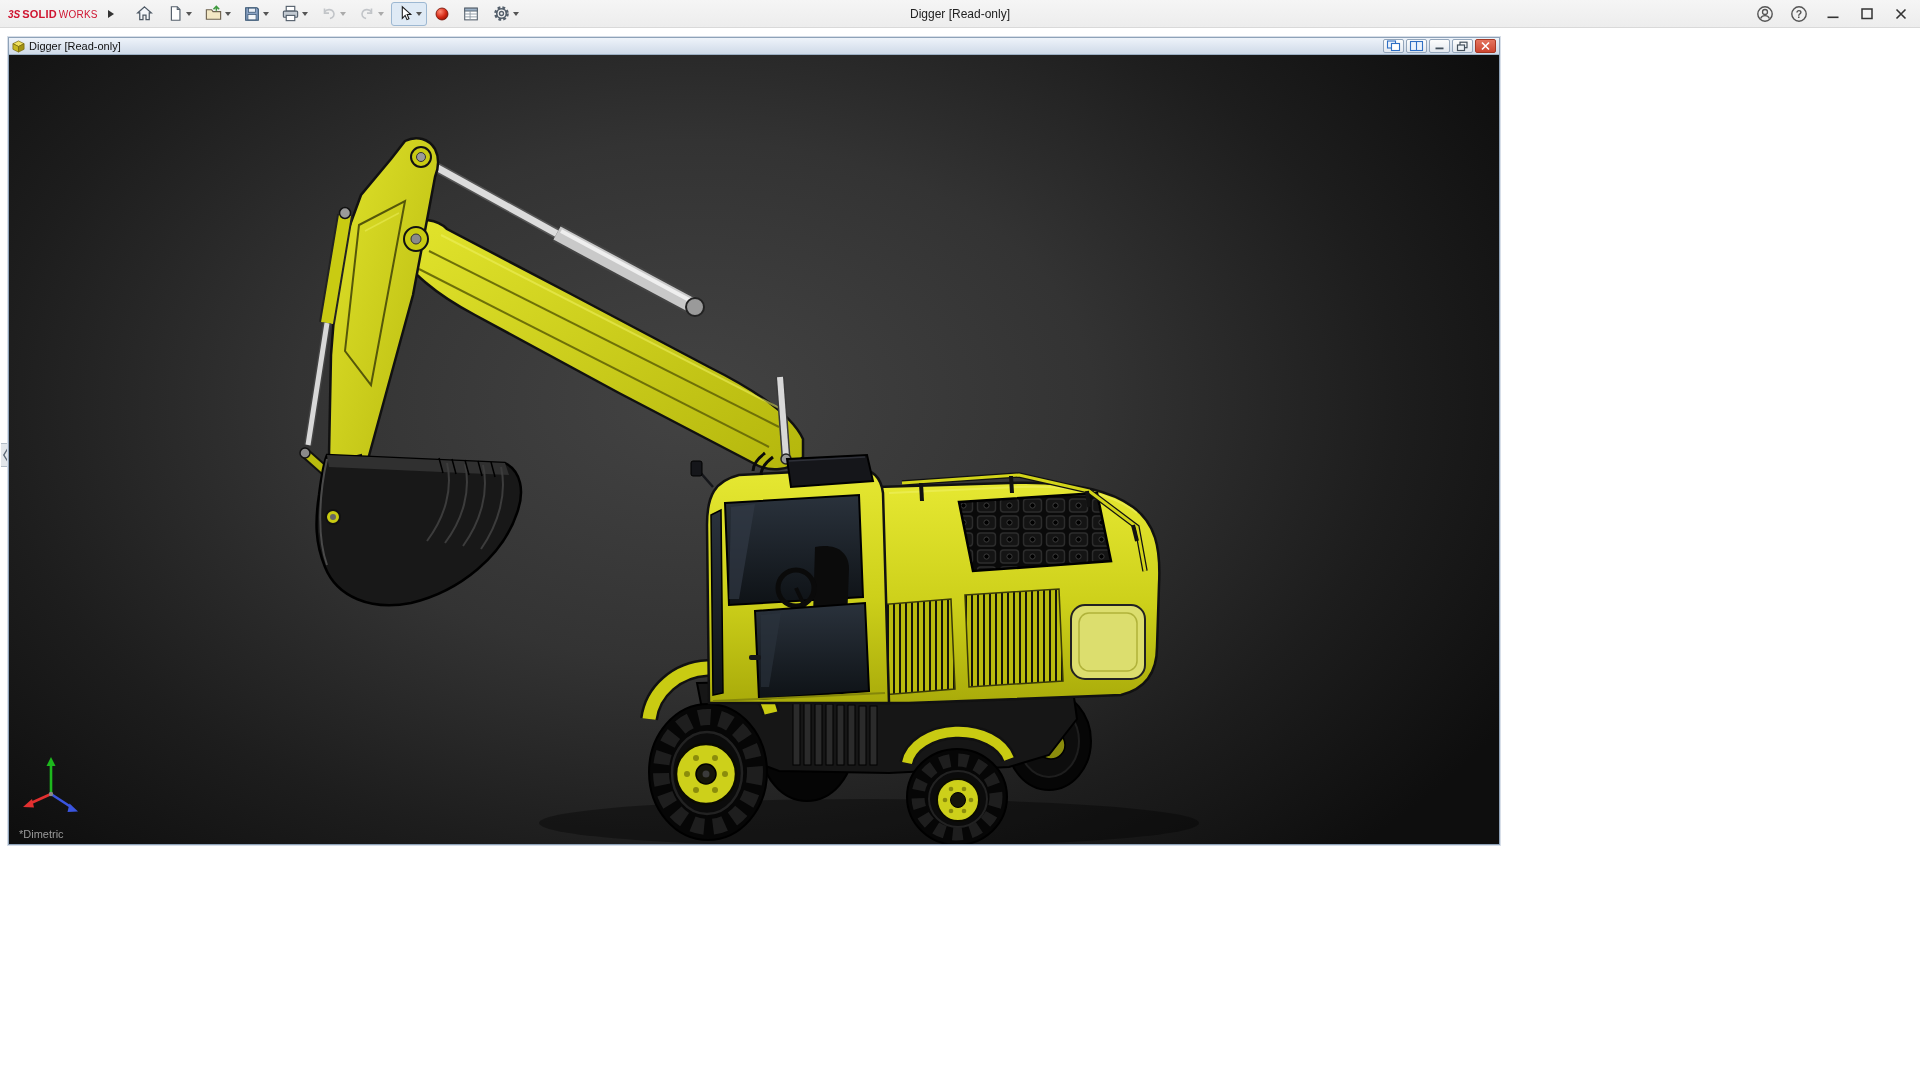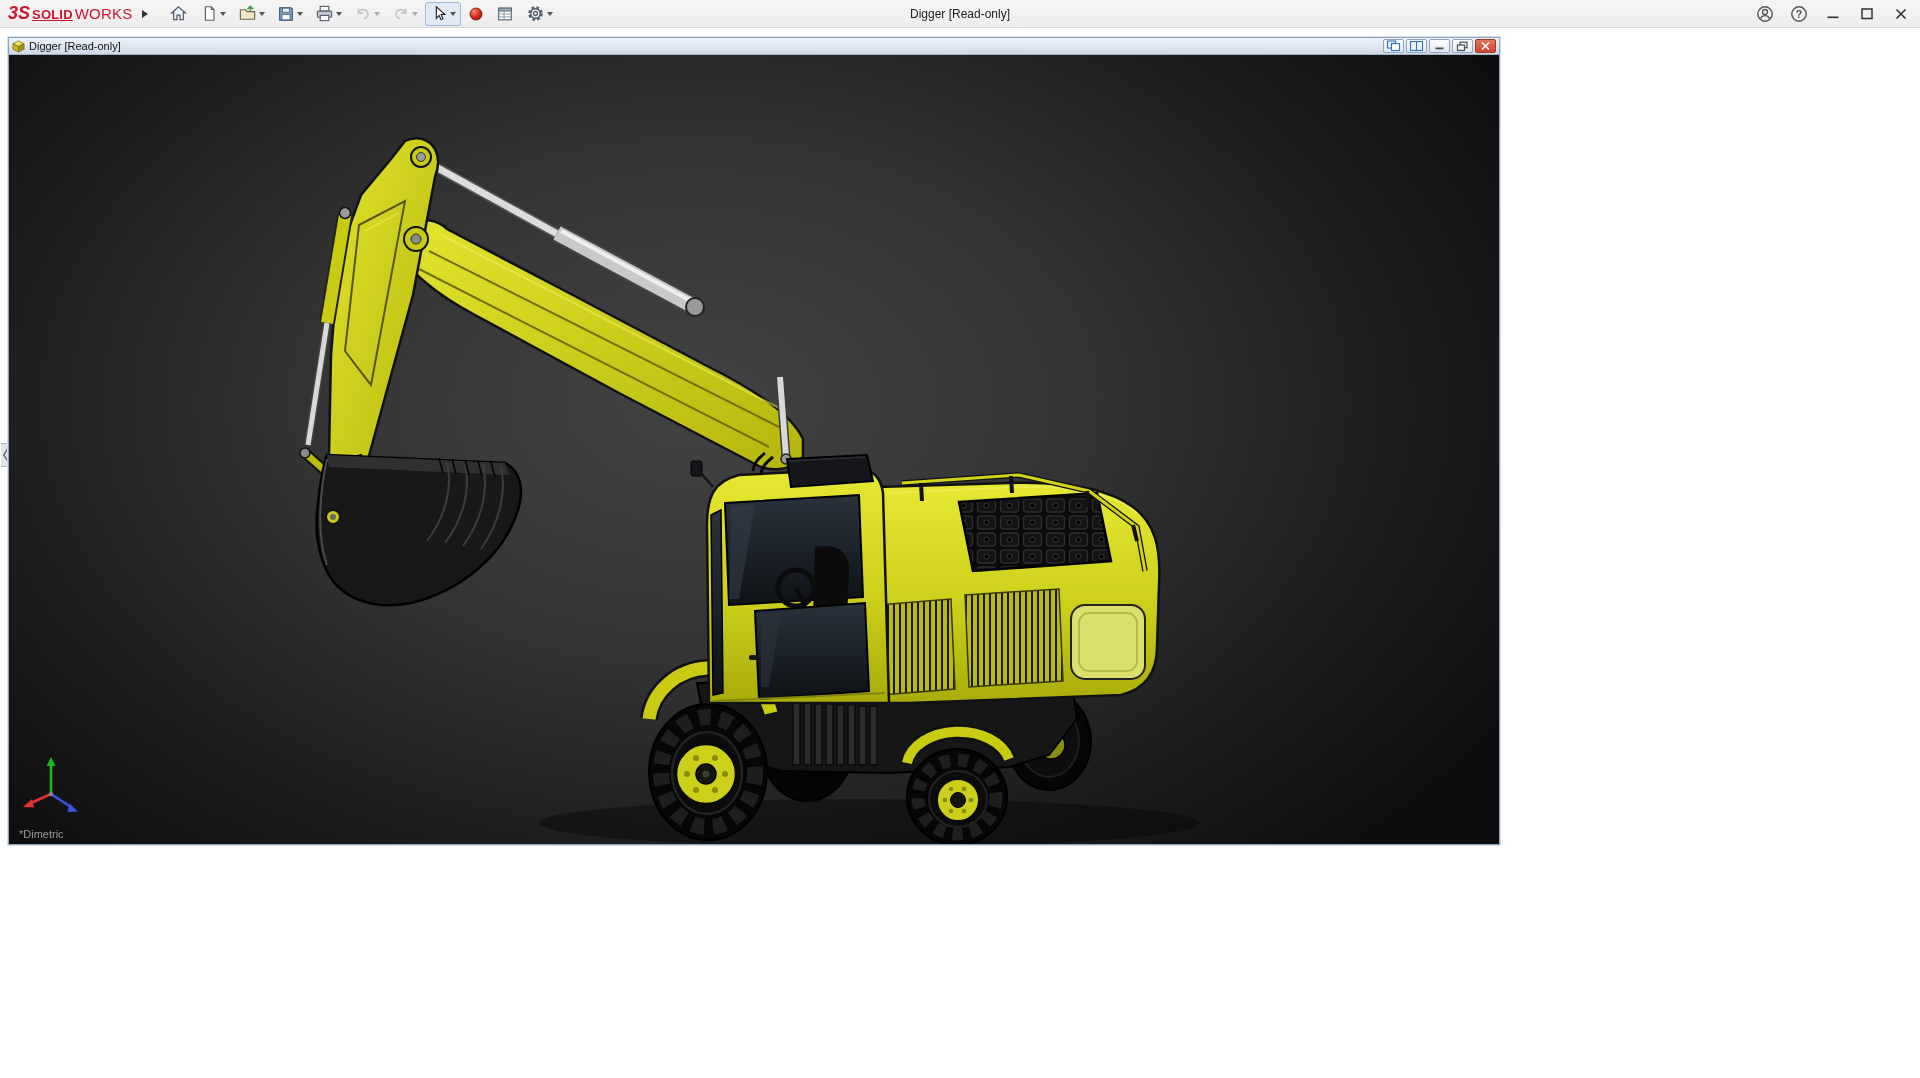--- a/index.html
+++ b/index.html
@@ -5,23 +5,23 @@
   * { margin:0; padding:0; box-sizing:border-box; }
   html,body { width:1920px; height:1078px; overflow:hidden; background:#fff;
     font-family:"Liberation Sans", sans-serif; }
 
   
   .titlebar { position:absolute; left:0; top:0; width:1920px; height:28px;
     background:linear-gradient(#f5f5f5,#ededed); border-bottom:1px solid #d9d9d9;
     display:flex; align-items:center; }
   .tb-left { display:flex; align-items:center; height:28px; padding-left:8px; gap:2px; }
   .logo { display:flex; align-items:baseline; gap:2px; margin-right:6px; cursor:default; }
-  .logo-mark { font-size:18px; font-weight:bold; font-style:italic; color:#cf1430; }
-  .logo-solid { font-size:13px; font-weight:bold; color:#cf1430; letter-spacing:.2px;text-decoration:underline; }
-  .logo-works { font-size:15px; font-weight:300; color:#cf1430; letter-spacing:.2px; }
+  .logo-mark { font-size:10px; font-weight:bold; font-style:italic; color:#cf1430; }
+  .logo-solid { font-size:11px; font-weight:bold; color:#cf1430; letter-spacing:.2px; }
+  .logo-works { font-size:10px; font-weight:300; color:#cf1430; letter-spacing:.2px; }
   .menu-arrow { width:0; height:0; border-top:4.5px solid transparent;
     border-bottom:4.5px solid transparent; border-left:6px solid #333; margin:0 14px 0 2px; }
   .tbtn { display:flex; align-items:center; gap:2px; height:24px; padding:0 4px;
     border:1px solid transparent; border-radius:3px; background:transparent; cursor:pointer; }
   .tbtn.active { background:#dfeaf5; border-color:#9db8d2; }
   .tbtn.disabled { opacity:.45; }
   .caret { width:0; height:0; border-left:3.5px solid transparent;
     border-right:3.5px solid transparent; border-top:4px solid #555; }
   .tb-title { position:absolute; left:0; right:0; top:0; height:28px; display:flex;
     align-items:center; justify-content:center; font-size:12px; color:#222;

